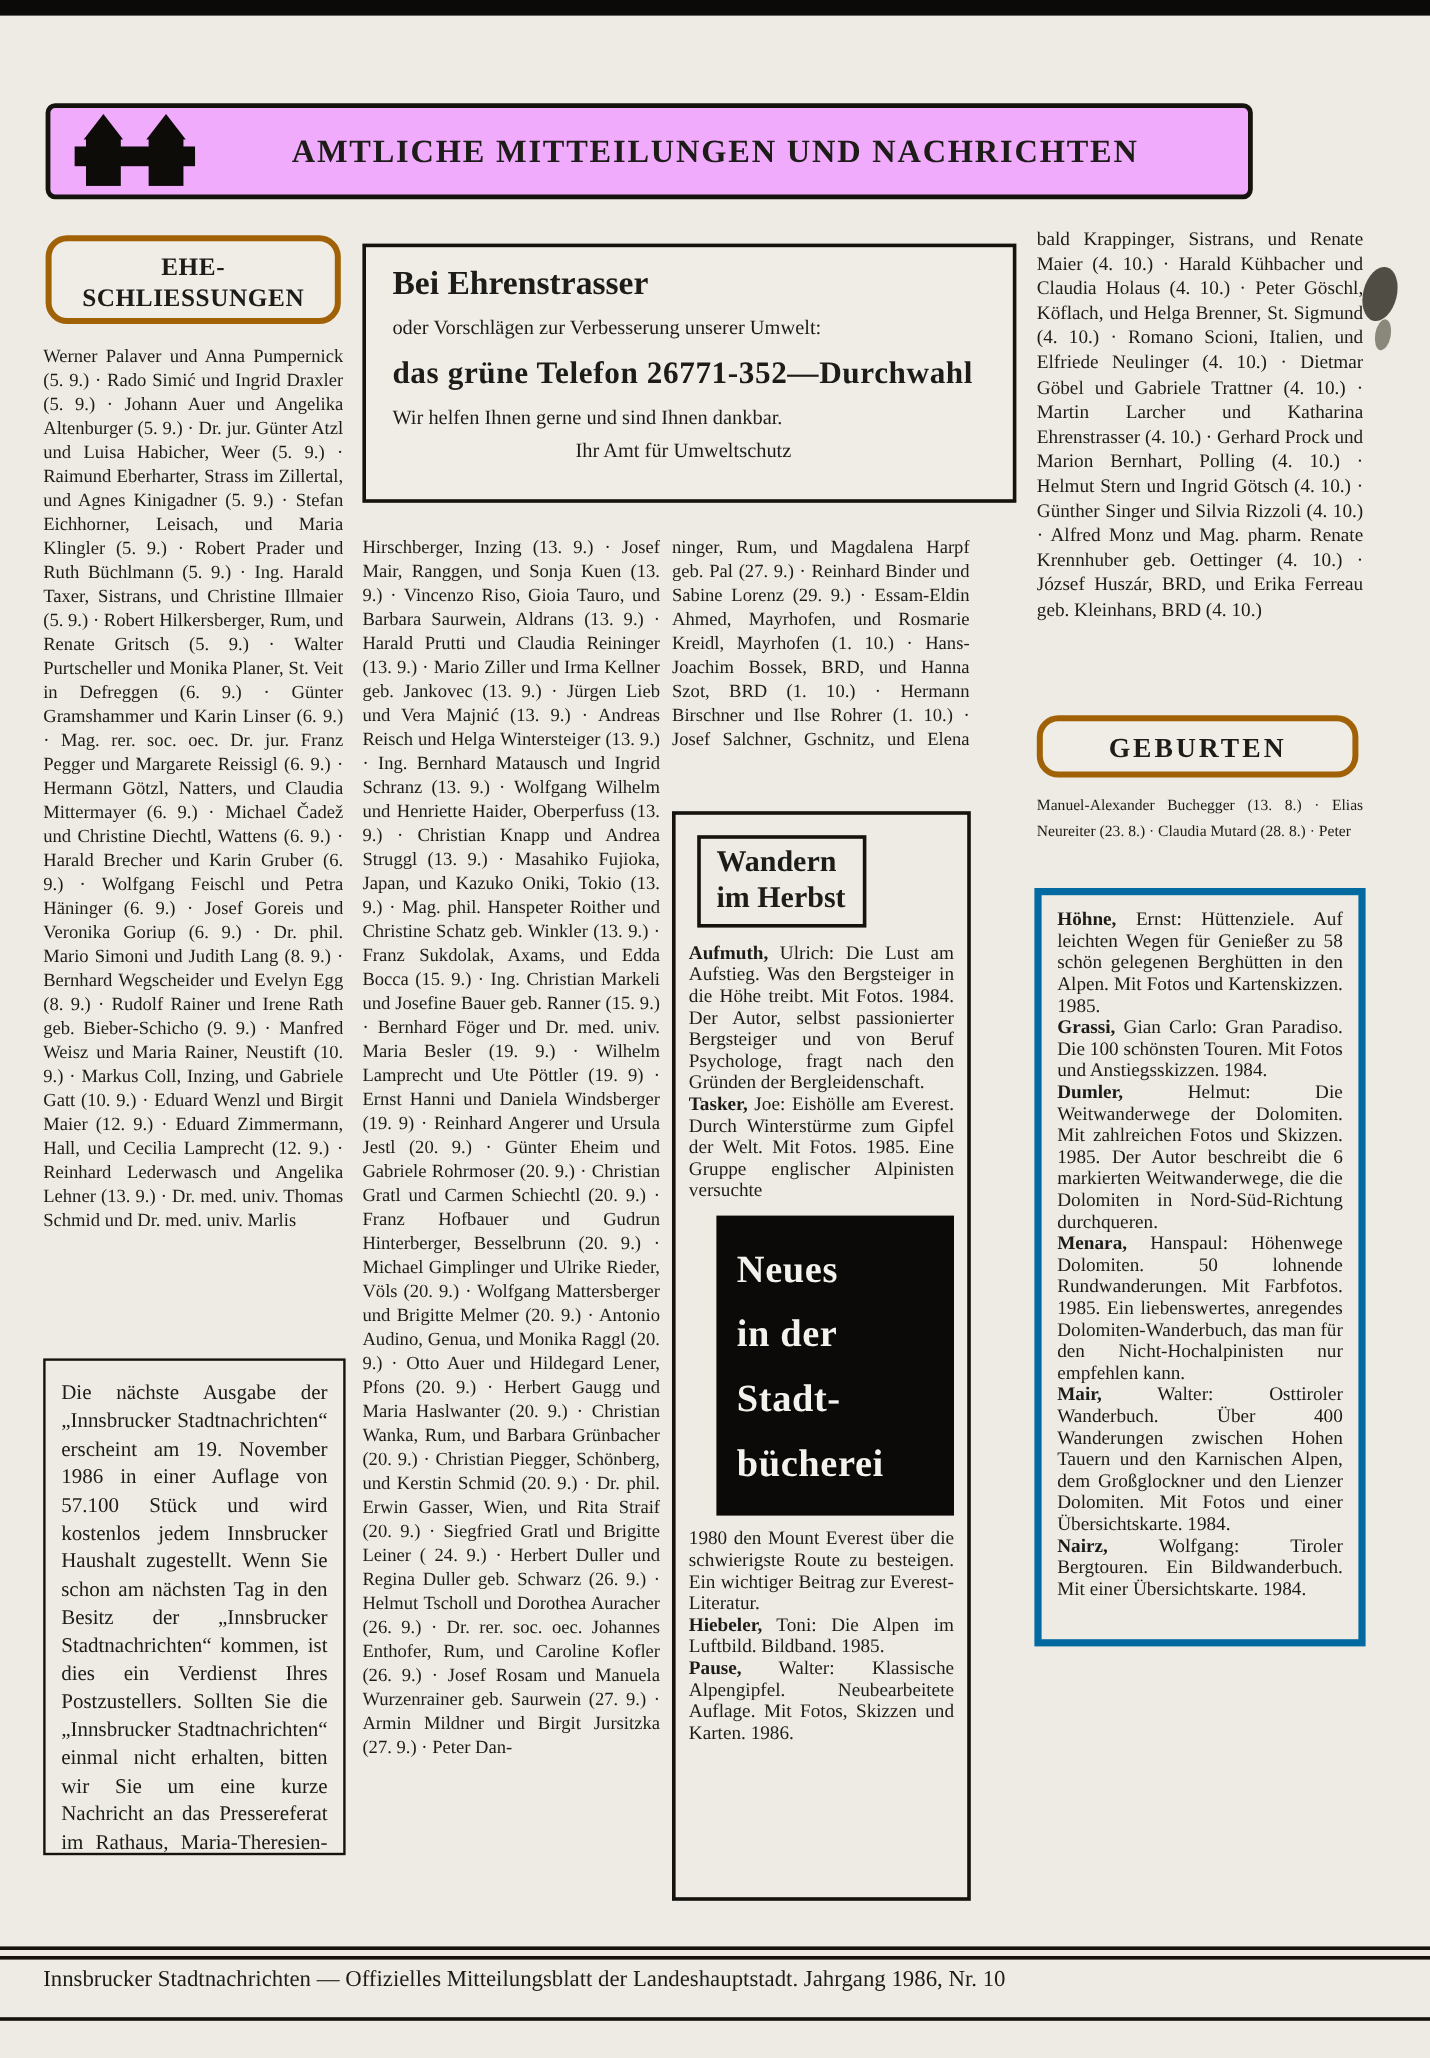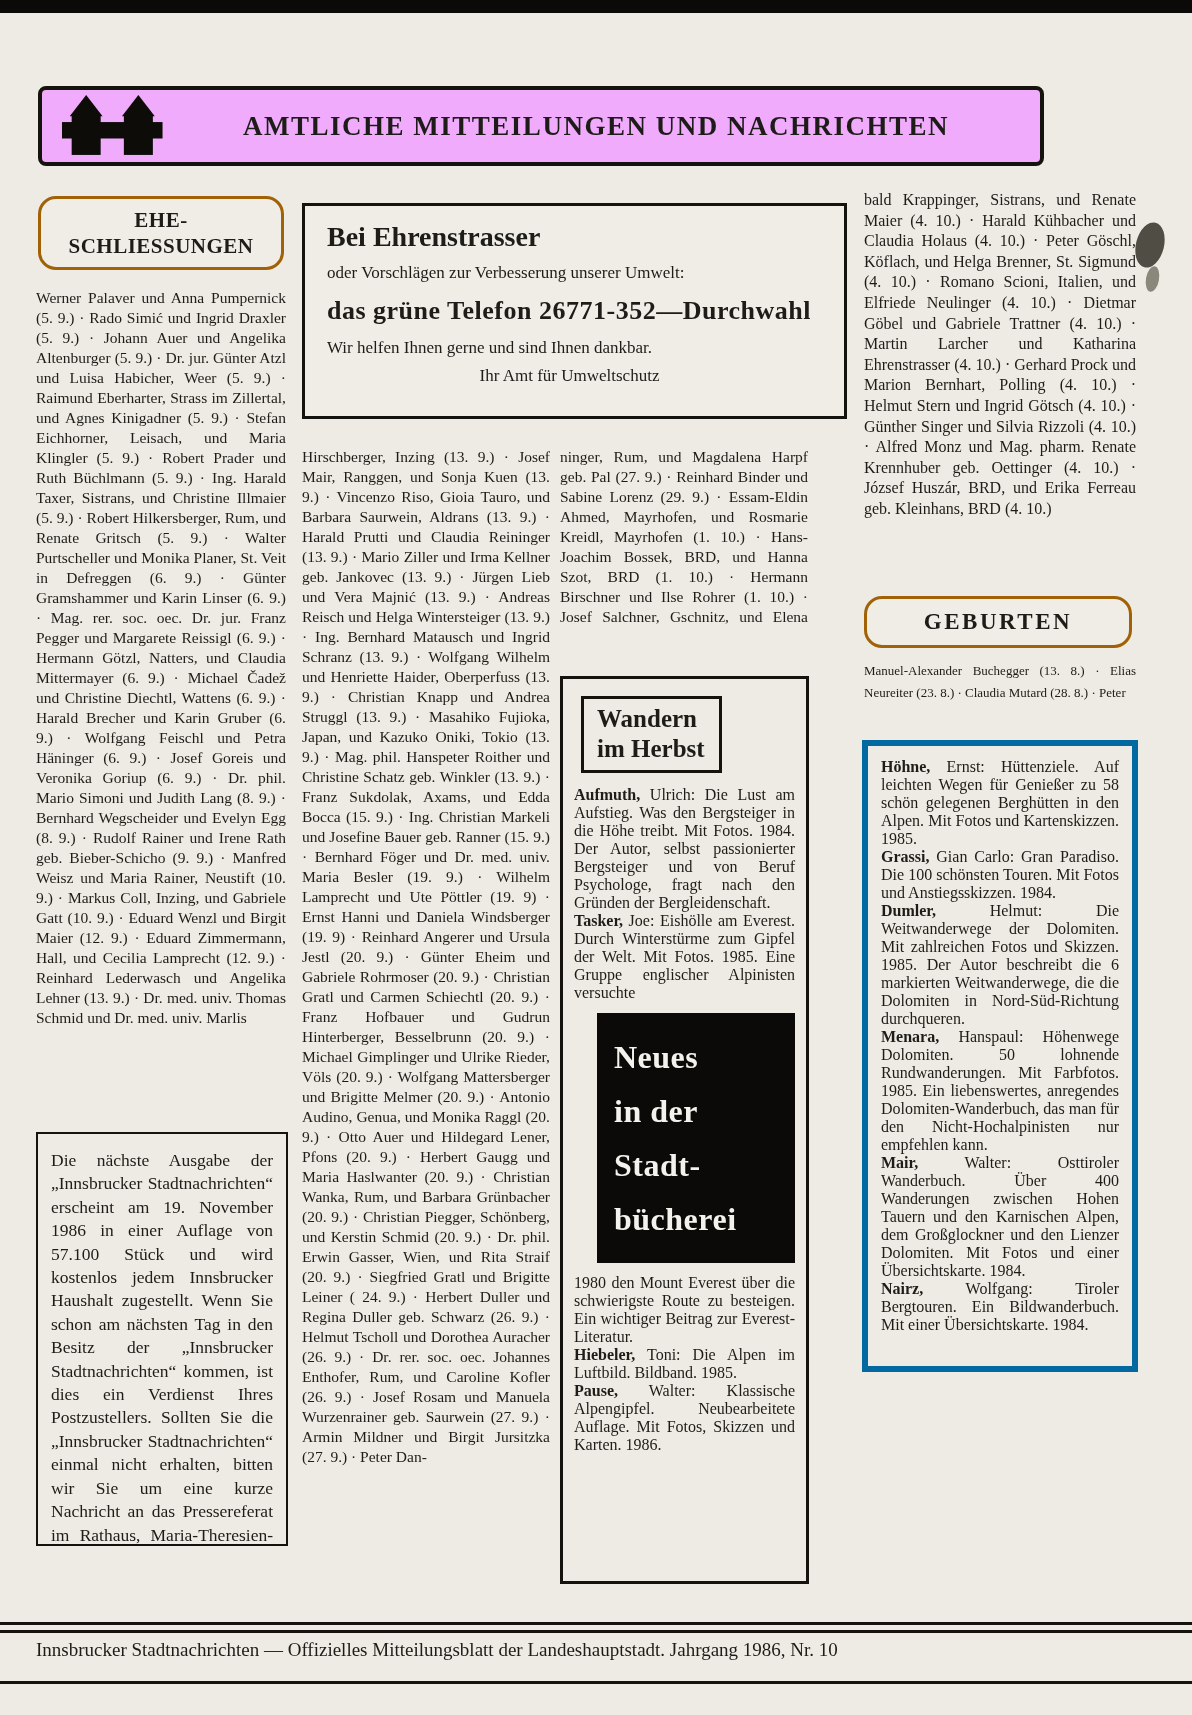--- a/index.html
+++ b/index.html
@@ -14,21 +14,21 @@
   .smudge2{left:1146px;top:266px;width:13px;height:26px;background:#8a877b;border-radius:50%;transform:rotate(10deg);}
 
   .masthead{
     left:38px;top:86px;width:1006px;height:80px;border:4px solid #14130e;border-radius:8px;
     display:flex;align-items:center;box-sizing:border-box;background:#f0abfc;
   }
   .logo{margin-left:20px;flex:0 0 auto;}
   .masthead-title{flex:1;text-align:center;font-size:27px;font-weight:bold;letter-spacing:1.5px;padding-right:26px;white-space:nowrap;}
 
   .roundhead{
-    border:3px solid #a16207;border-radius:18px;text-align:center;font-weight:bold;
+    border:5px solid #a16207;border-radius:18px;text-align:center;font-weight:bold;
     box-sizing:border-box;background:#efede6;
   }
   .ehe-box{left:38px;top:196px;width:246px;height:74px;font-size:21px;line-height:1.22;padding-top:9px;letter-spacing:.5px;}
   .geb-box{left:864px;top:596px;width:268px;height:52px;font-size:23px;line-height:46px;letter-spacing:2.5px;}
 
   .newscol{font-size:15.5px;line-height:20px;text-align:justify;overflow:hidden;}
   .col1{left:36px;top:288px;width:250px;height:834px;}
   .col2{left:302px;top:447px;width:248px;height:1142px;}
   .col3{left:560px;top:447px;width:248px;height:178px;}
   .col4{left:864px;top:190px;width:272px;height:396px;font-size:16px;line-height:20.6px;}

